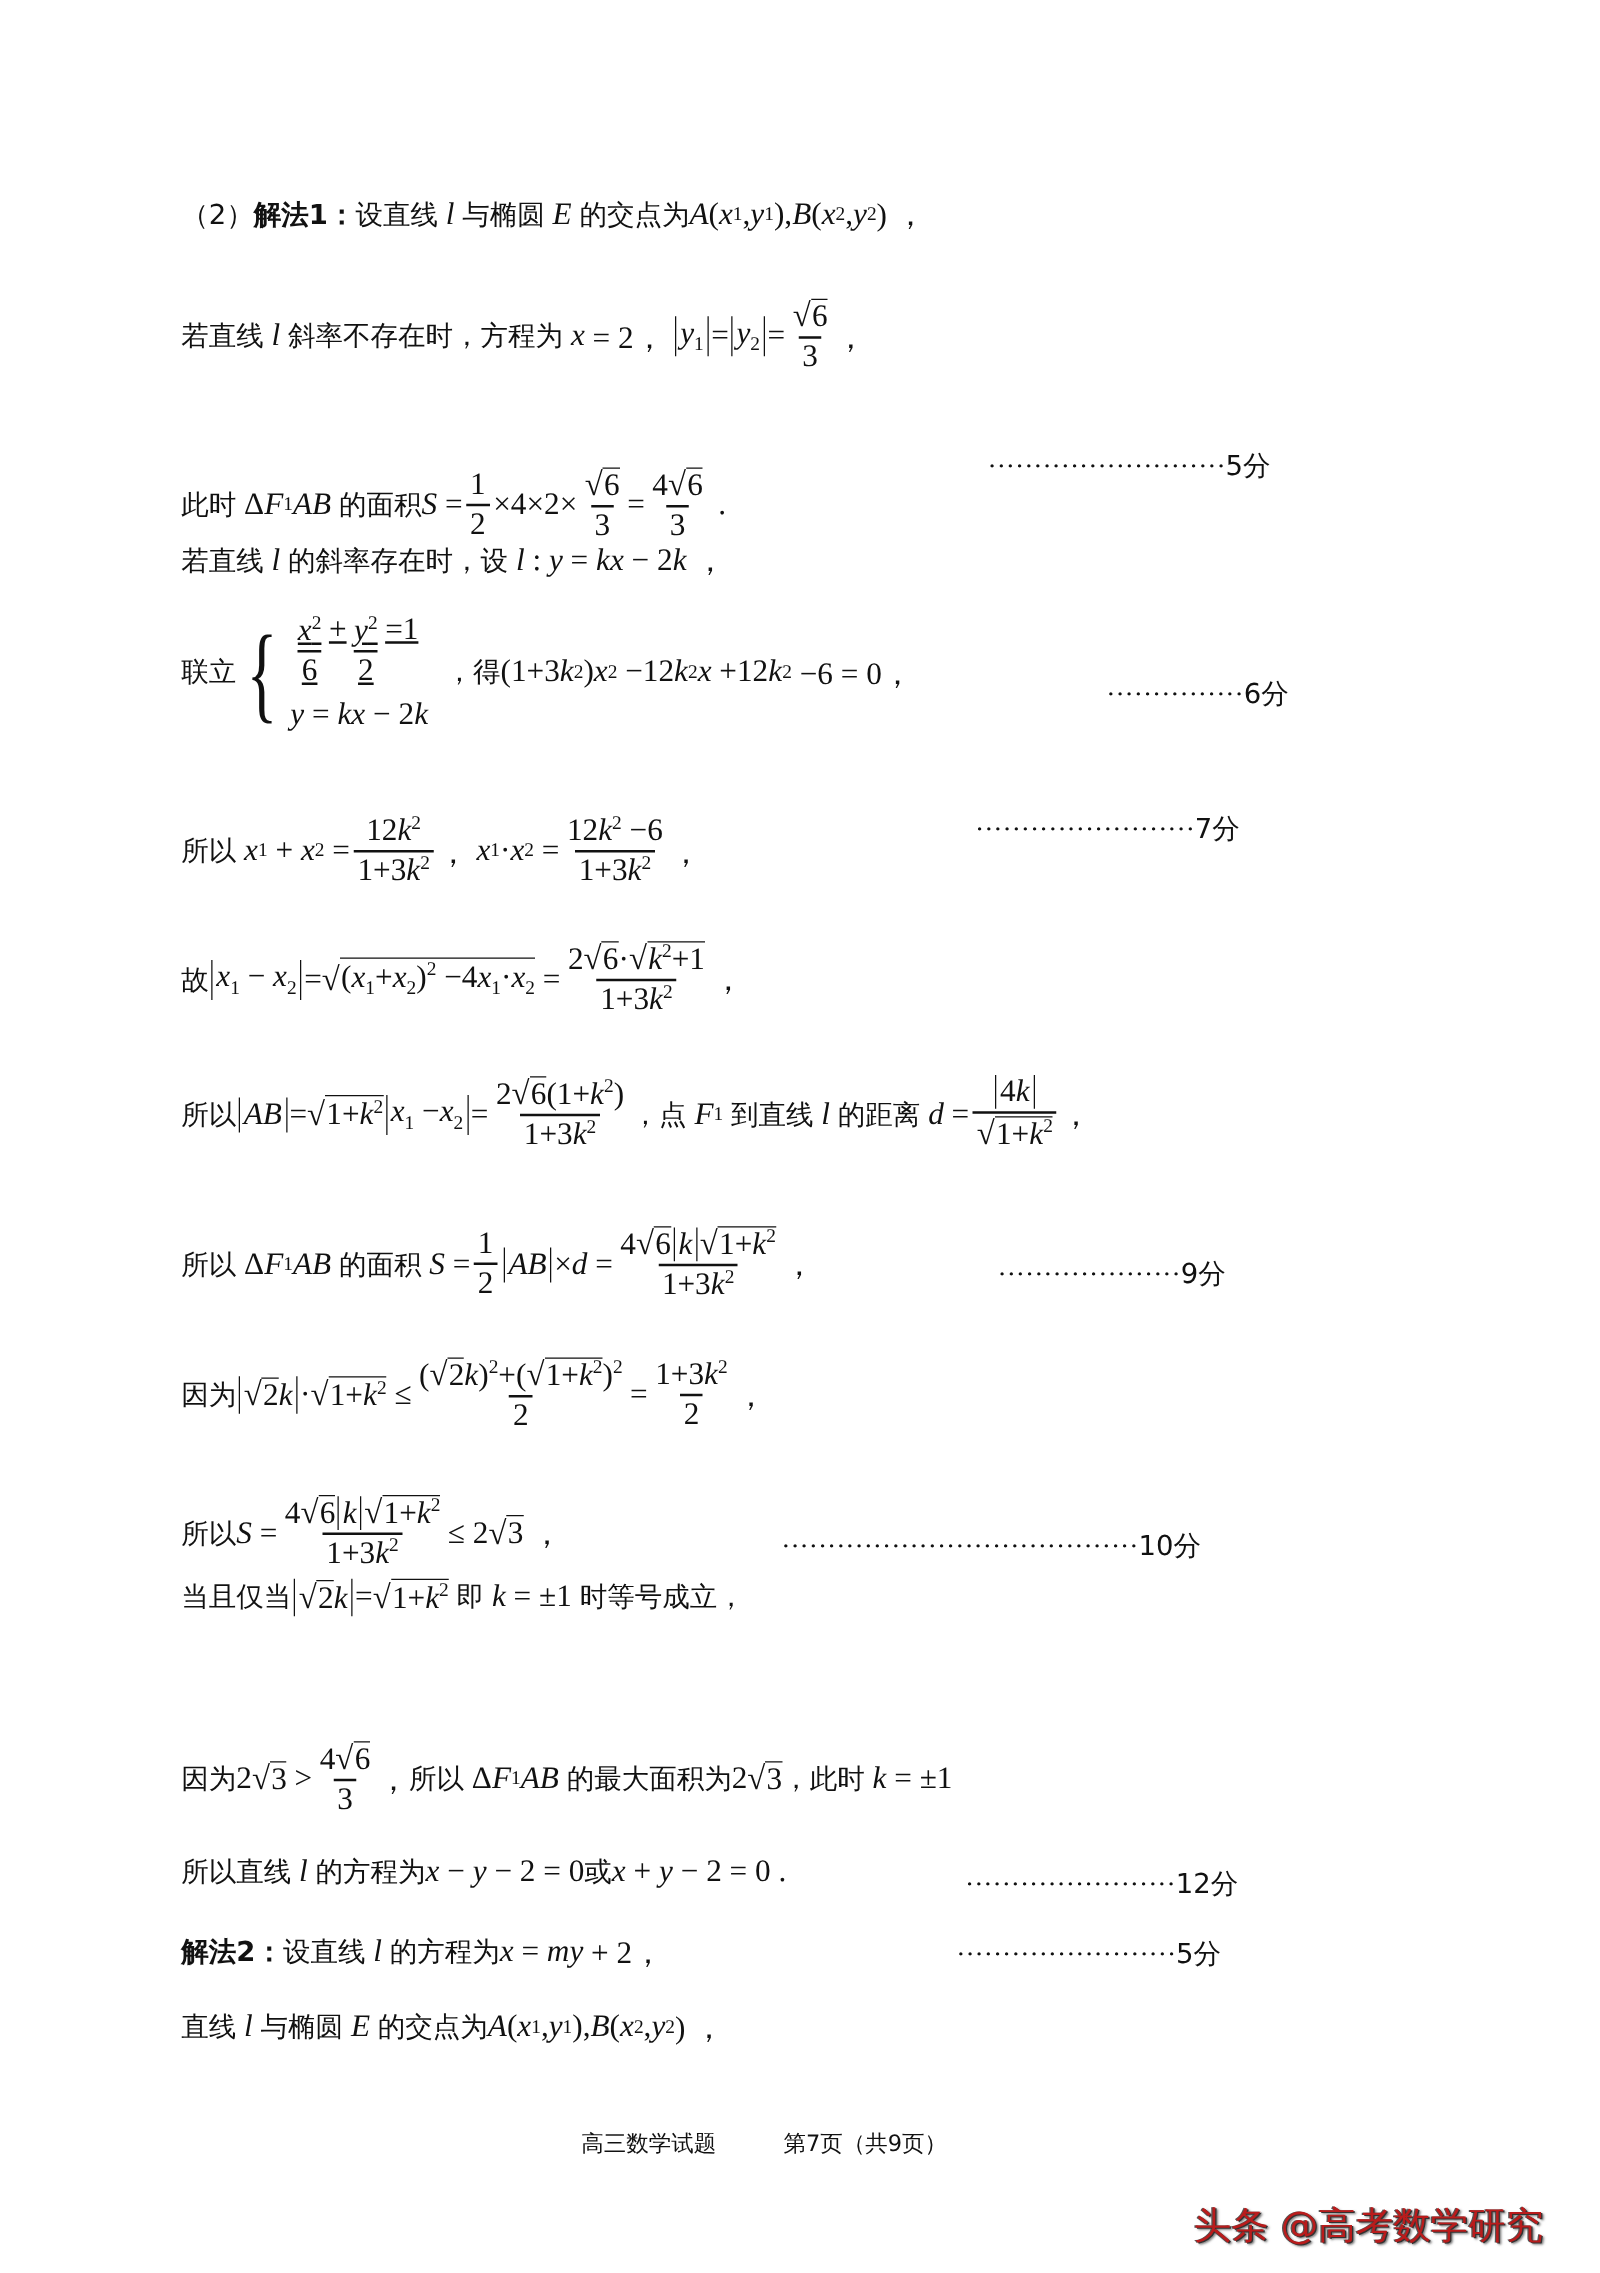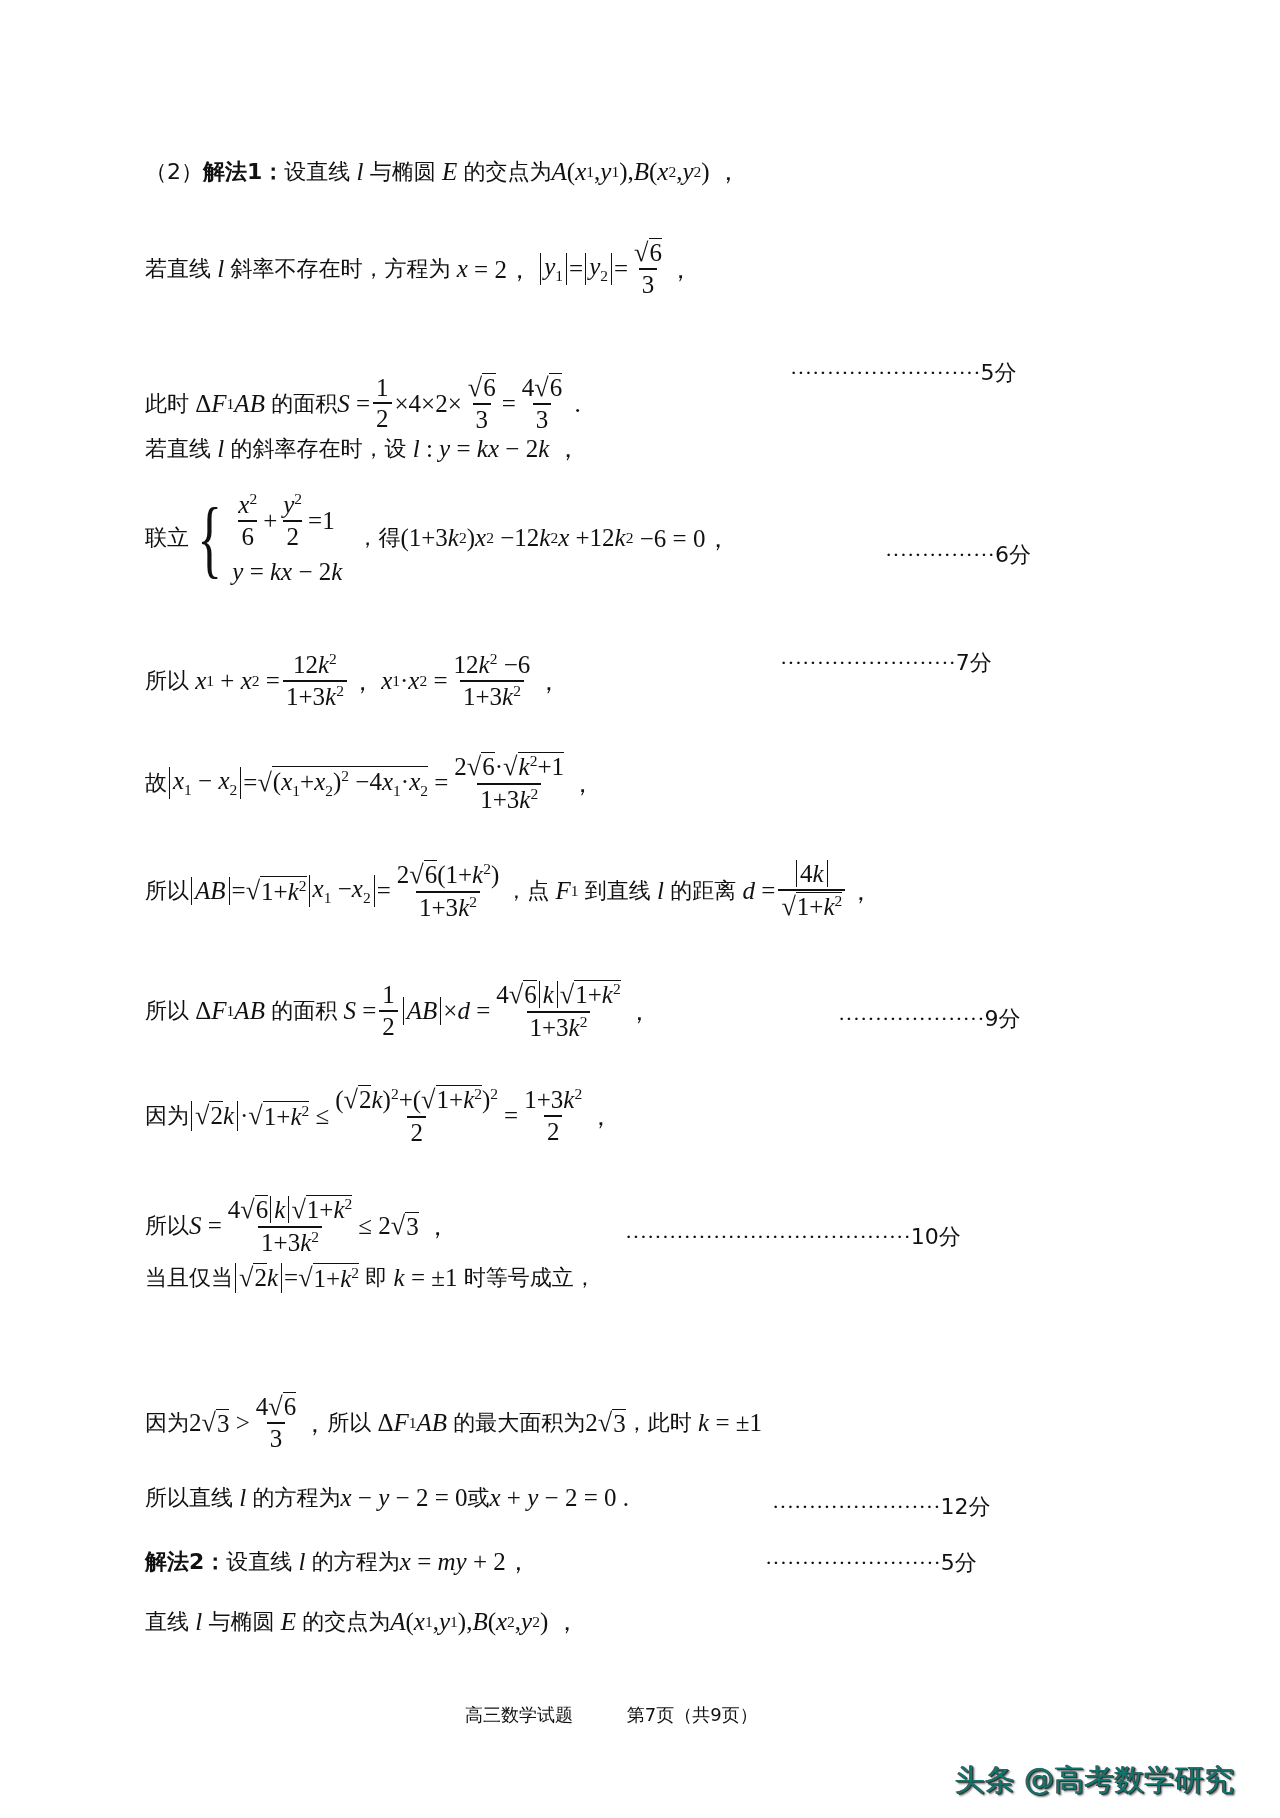--- a/index.html
+++ b/index.html
@@ -14,21 +14,21 @@
   .frac .den{padding:0 3px;border-top:2px solid #111;line-height:1.2;}
   .sqrt{border-top:1.6px solid #111;padding-left:1px;margin-left:0;}
   .rad{font-size:1.05em;}
   sub,sup{font-size:0.62em;}
   .abs{border-left:1.5px solid #111;border-right:1.5px solid #111;padding:0 3px;margin:12px 2px;}
   .dots{position:absolute;font-size:22px;letter-spacing:0;color:#111;white-space:nowrap;}
   .brace{font-size:86px;line-height:1;font-weight:100;margin-right:2px;transform:scaleX(0.6);}
   .sys{display:inline-flex;flex-direction:column;justify-content:center;}
   .footer{position:absolute;left:465px;top:1703px;font-family:"DejaVu Sans",sans-serif;font-size:18px;}
   .footer span{margin-right:48px;}
-  .wm{position:absolute;left:955px;top:1760px;font-family:"DejaVu Sans",sans-serif;font-size:30px;color:#0f766e;
+  .wm{position:absolute;left:955px;top:1760px;font-family:"DejaVu Sans",sans-serif;font-size:30px;color:#b91c1c;
       text-shadow:1px 1px 0 #333,-1px 0 0 #555,2px 2px 2px #666;}
 </style>
 </head>
 <body>
 
 <div class="line" style="top:155px;">
   <span class="cn">（2）</span>
   <span class="cn b">解法1：</span>
   <span class="cn">设直线</span>
   <span class="m">&nbsp;l&nbsp;</span>
@@ -74,21 +74,21 @@
   <span class="cn">若直线</span>
   <span class="m">&nbsp;l&nbsp;</span>
   <span class="cn">的斜率存在时，设</span>
   <span class="m">&nbsp;l</span>&nbsp;:&nbsp;<span class="m">y</span>&nbsp;=&nbsp;<span class="m">kx</span>&nbsp;−&nbsp;2<span class="m">k</span>&nbsp;，
 </div>
 
 <div class="line" style="top:490px;">
   <span class="cn">联立</span>
   <span class="brace">{</span>
   <span class="sys">
-    <span style="display:flex;align-items:center;">
+    <span style="display:flex;text-decoration:underline;">
       <span class="frac">
           <span class="num"><span class="m">x</span><sup>2</sup></span>
           <span class="den">6</span>
         </span>+
       <span class="frac">
           <span class="num"><span class="m">y</span><sup>2</sup></span>
           <span class="den">2</span>
         </span>=1
     </span>
     <span style="margin-top:6px;"><span class="m">y</span>&nbsp;=&nbsp;<span class="m">kx</span>&nbsp;−&nbsp;2<span class="m">k</span></span>
@@ -151,21 +151,21 @@
   <span class="frac">
       <span class="num">1</span>
       <span class="den">2</span>
     </span>
   <span class="abs"><span class="m">AB</span></span>×<span class="m">d</span>&nbsp;=
   <span class="frac">
       <span class="num">4<span class="rad">√</span><span class="sqrt">6</span><span class="abs"><span class="m">k</span></span><span class="rad">√</span><span class="sqrt">1+<span class="m">k</span><sup>2</sup></span></span>
       <span class="den">1+3<span class="m">k</span><sup>2</sup></span>
     </span>，
 </div>
-<div class="dots" style="left:838px;top:1004px;"><span>····················</span><span class="cn">9分</span></div>
+<div class="dots" style="left:798px;top:1004px;"><span>····················</span><span class="cn">9分</span></div>
 
 <div class="line" style="top:1085px;">
   <span class="cn">因为</span>
   <span class="abs"><span class="rad">√</span><span class="sqrt">2</span><span class="m">k</span></span>·<span class="rad">√</span><span class="sqrt">1+<span class="m">k</span><sup>2</sup></span>&nbsp;≤
   <span class="frac">
       <span class="num">(<span class="rad">√</span><span class="sqrt">2</span><span class="m">k</span>)<sup>2</sup>+(<span class="rad">√</span><span class="sqrt">1+<span class="m">k</span><sup>2</sup></span>)<sup>2</sup></span>
       <span class="den">2</span>
     </span>=
   <span class="frac">
       <span class="num">1+3<span class="m">k</span><sup>2</sup></span>

